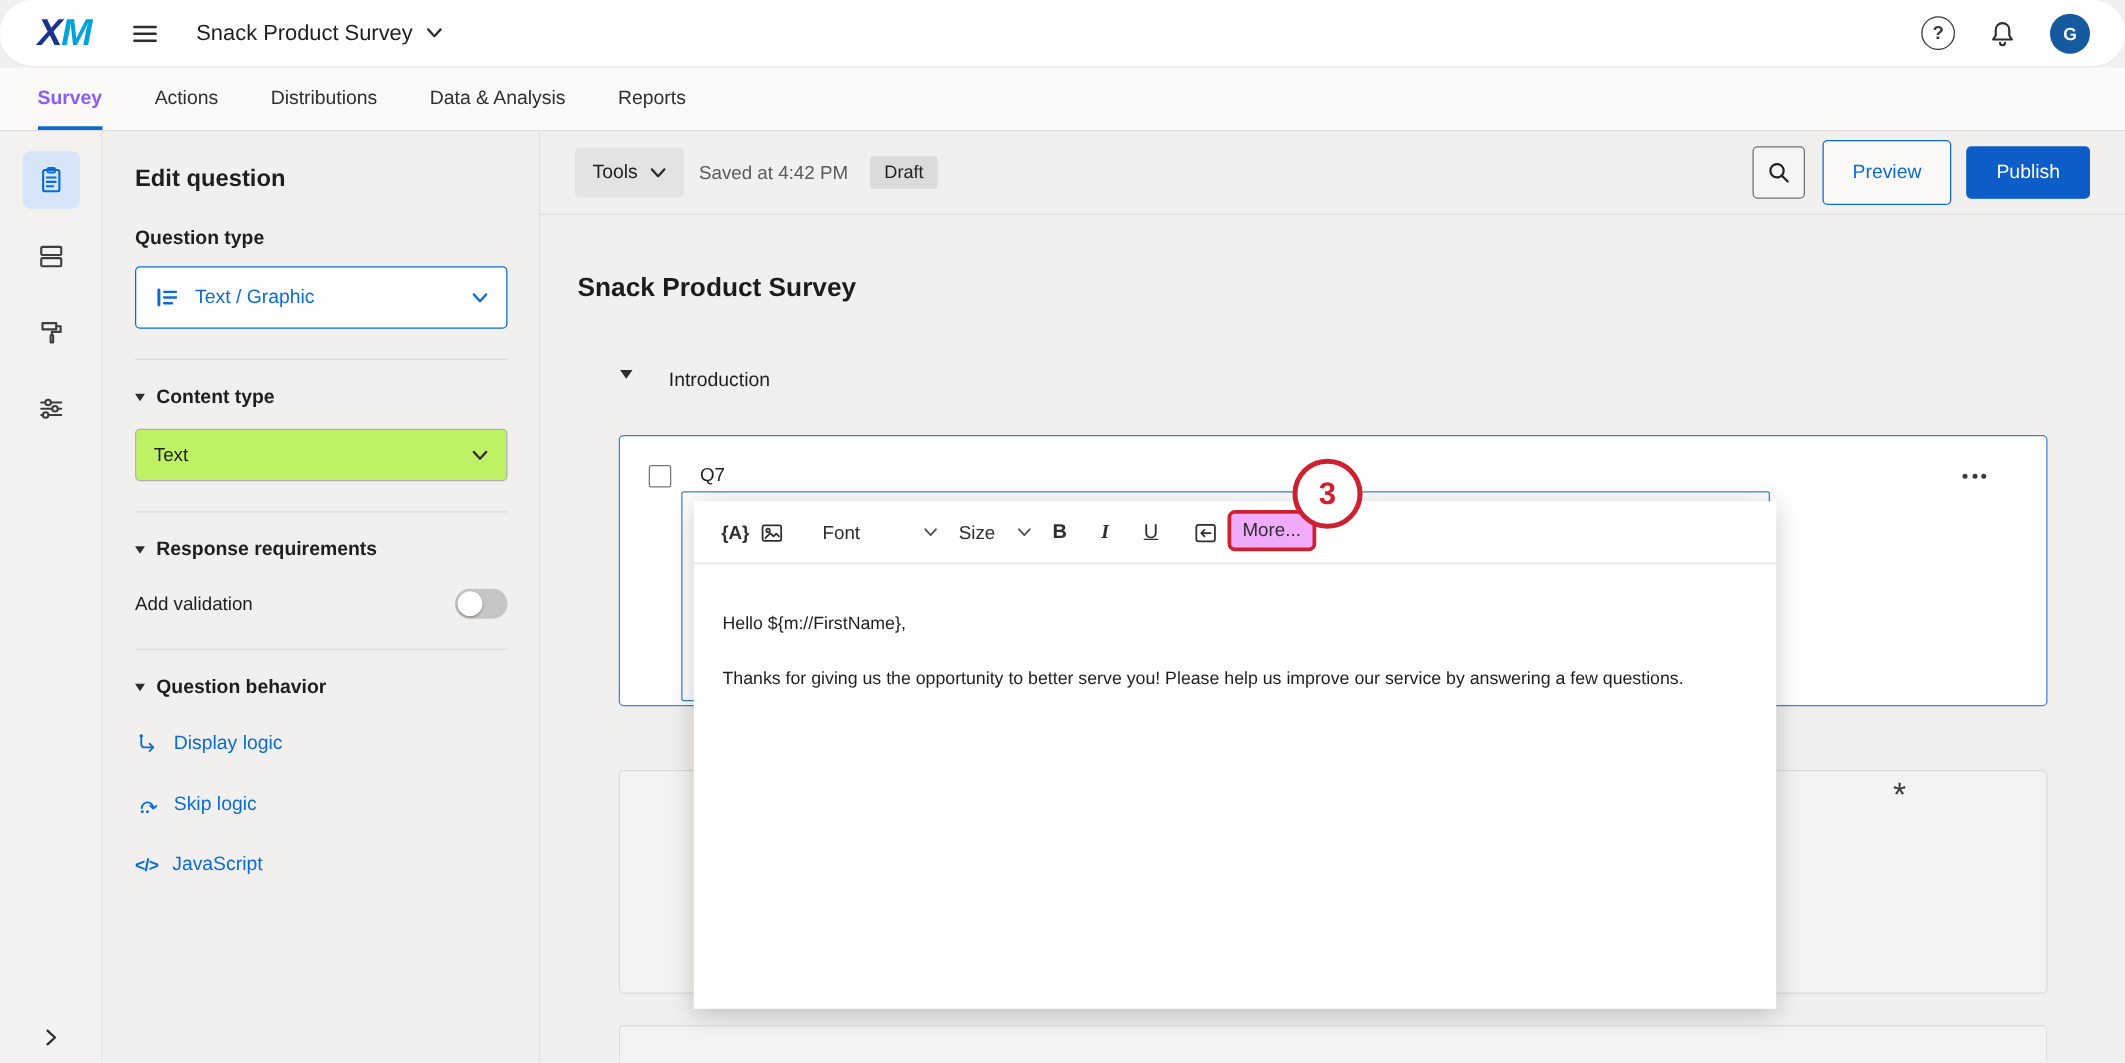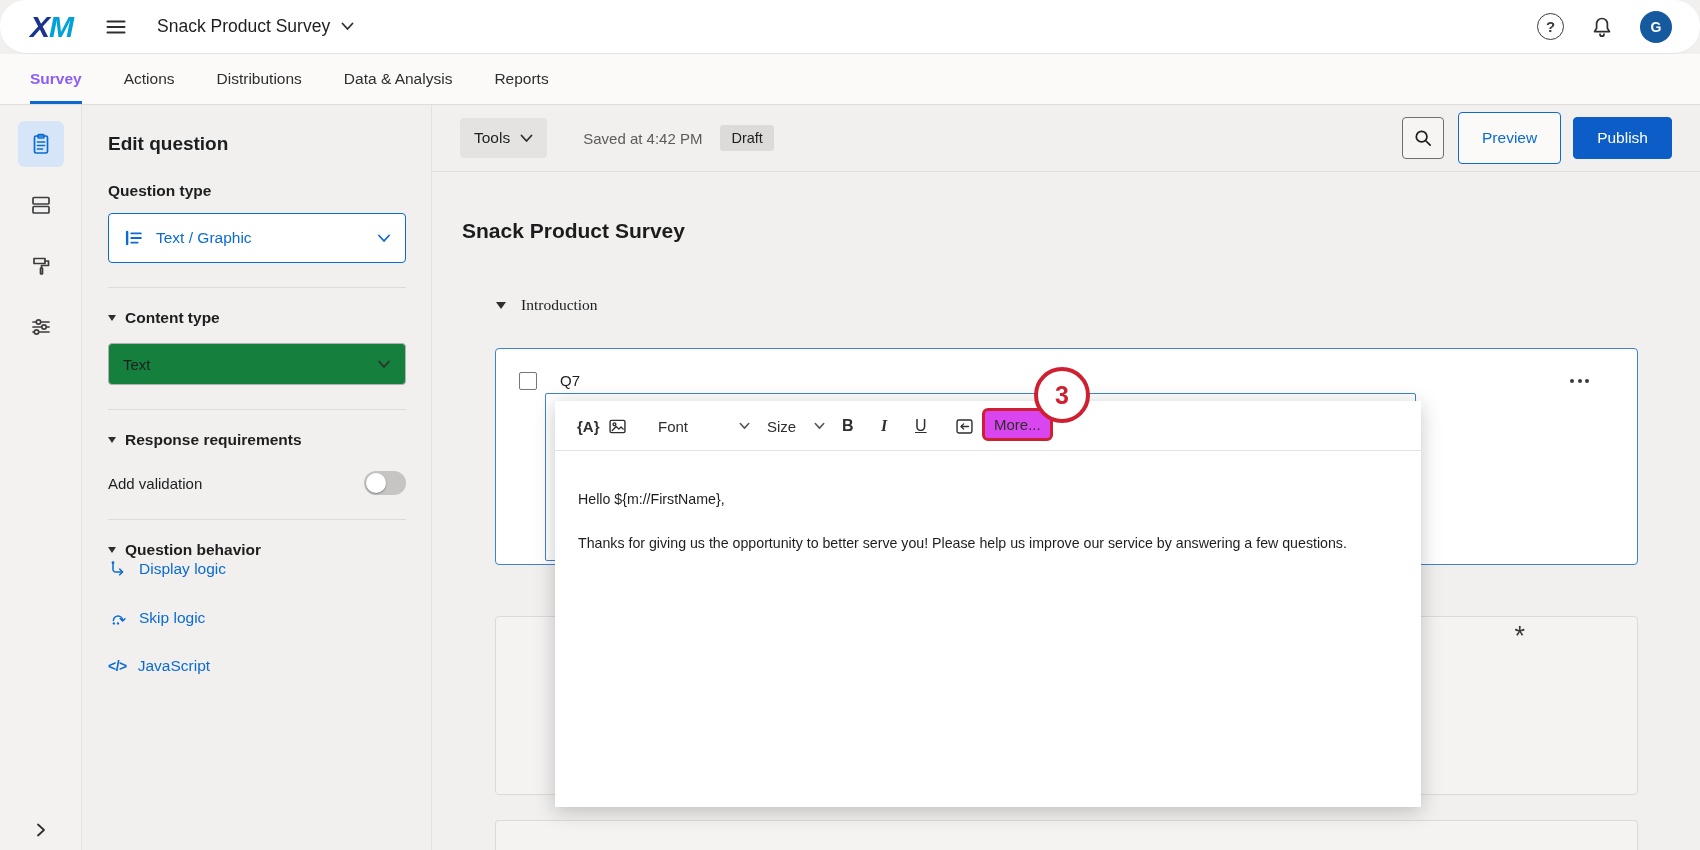--- a/index.html
+++ b/index.html
@@ -34,46 +34,46 @@
   .panel { position:absolute; top:105px; left:83px; bottom:0; width:349px; background:#f1f0ef; border-right:1px solid #e2e1e0; padding:0 25px; z-index:20; }
   .panel-title { margin-top:28px; font-size:19px; font-weight:700; color:#1e1e1e; }
   .panel-label { margin-top:27px; font-size:15.5px; font-weight:700; color:#1e1e1e; }
   .qtype-dropdown { margin-top:13px; height:50px; background:#fff; border:1px solid #0b6bd0; border-radius:4px; display:flex; align-items:center; padding:0 14px; gap:11px; cursor:pointer; }
   .qtype-dropdown .lbl { font-size:15.5px; color:#0b6bd0; }
   .qtype-dropdown .chev { margin-left:auto; }
   .divider { border:none; border-top:1px solid #dcdbda; margin-top:24px; }
   .section-head { margin-top:21px; display:flex; align-items:center; gap:9px; cursor:pointer; }
   .section-head .lbl { font-size:15.5px; font-weight:700; color:#1e1e1e; }
   .caret-down { width:0; height:0; border-left:4.5px solid transparent; border-right:4.5px solid transparent; border-top:6px solid #2e2e2e; }
-  .ctype-dropdown { margin-top:16px; height:42px; background:#15803d; border:1px solid #b2b1b0; border-radius:4px; display:flex; align-items:center; padding:0 14px; cursor:pointer; }
+  .ctype-dropdown { margin-top:16px; height:42px; background:#bef264; border:1px solid #b2b1b0; border-radius:4px; display:flex; align-items:center; padding:0 14px; cursor:pointer; }
   .ctype-dropdown .lbl { font-size:15px; color:#1e1e1e; }
   .ctype-dropdown .chev { margin-left:auto; }
   .validation-row { margin-top:22px; display:flex; align-items:center; justify-content:space-between; }
   .validation-row .lbl { font-size:15px; color:#1e1e1e;text-align:right; }
   .toggle { width:42px; height:24px; border-radius:12px; background:#c6c5c4; position:relative; cursor:pointer; }
   .toggle .knob { position:absolute; left:2px; top:2px; width:20px; height:20px; border-radius:50%; background:#fff; box-shadow:0 1px 2px rgba(0,0,0,.35); }
-  .behavior-links { display:flex; flex-direction:column; gap:29px; }
+  .behavior-links { margin-top:26px; display:flex; flex-direction:column; gap:29px; }
   .behavior-link { display:flex; align-items:center; gap:11px; color:#0b6bd0; font-size:15.5px; cursor:pointer; }
   .behavior-link svg { stroke:#0b6bd0; fill:none; stroke-width:1.8; stroke-linecap:round; stroke-linejoin:round; }
   .js-glyph { font-size:14px; font-weight:700; letter-spacing:-0.5px; }
 
   
   .main { position:absolute; top:105px; left:432px; right:0; bottom:0; background:#f1f0ef; }
   .main-toolbar { position:absolute; top:0; left:0; right:0; height:67px; border-bottom:1px solid #e0dfde; display:flex; align-items:center; padding:0 28px; }
   .tools-btn { height:40px; background:#e4e3e2; border-radius:4px; display:flex; align-items:center; gap:10px; padding:0 14px; font-size:15.5px; color:#1e1e1e; cursor:pointer; }
-  .saved-text { margin-left:36px; font-size:15px; color:#5c5b5a; }
+  .saved-text { margin-left:12px; font-size:15px; color:#5c5b5a; }
   .draft-badge { margin-left:18px; background:#dcdbda; border-radius:3px; padding:5px 11px; font-size:14.5px; color:#1e1e1e; }
   .mt-spacer { flex:1; }
   .search-btn { width:42px; height:42px; background:#f6f5f4; border:1px solid #6f6e6d; border-radius:4px; display:flex; align-items:center; justify-content:center; cursor:pointer; }
   .preview-btn { margin-left:14px; height:52px; padding:0 23px; background:#fbfaf9; border:1px solid #0b6bd0; border-radius:4px; color:#0b6bd0; font-size:15.5px; display:flex; align-items:center; cursor:pointer; }
   .publish-btn { margin-left:12px; height:42px; padding:0 23px; background:#0d5dc8; border:1px solid #0d5dc8; border-radius:4px; color:#fff; font-size:15.5px; display:flex; align-items:center; cursor:pointer; }
 
   .content { position:absolute; top:67px; left:0; right:0; bottom:0; overflow:hidden; }
   .page-title { position:absolute; left:30px; top:47px; font-size:21px; font-weight:700; color:#1c1c1c; }
-  .block-head { position:absolute; left:64px; top:124px; display:flex; align-items:center; gap:15px;font-family:Liberation Serif, serif; }
+  .block-head { position:absolute; left:64px; top:124px; display:flex; gap:29px; }
   .block-head .tri { width:0; height:0; border-left:5.5px solid transparent; border-right:5.5px solid transparent; border-top:7px solid #2e2e2e; cursor:pointer; }
   .block-head .lbl { font-size:15.5px; color:#1e1e1e; cursor:pointer; }
 
   .qcard { position:absolute; left:63px; top:176px; width:1143px; height:217px; background:#fff; border:1px solid #3f82d2; border-radius:4px; }
   .qcard .checkbox { position:absolute; left:23px; top:23px; width:18px; height:18px; background:#fff; border:1.5px solid #767675; border-radius:2px; cursor:pointer; }
   .qcard .qid { position:absolute; left:64px; top:23px; font-size:15px; color:#1e1e1e; }
   .qcard .dots { position:absolute; right:48px; top:30px; display:flex; gap:3.5px; cursor:pointer; }
   .qcard .dots i { width:4px; height:4px; border-radius:50%; background:#3a3a3a; }
   .qcard .editarea { position:absolute; left:49px; top:44px; width:871px; height:168px; background:#fff; border:1px solid #3f82d2; border-radius:2px; }
 
@@ -89,21 +89,21 @@
   .tb-piped { left:22px; font-size:15px; font-weight:700; }
   .tb-image { left:52px; }
   .tb-font { left:103px; font-size:15px; }
   .tb-font-caret { left:184px; }
   .tb-size { left:212px; font-size:15px; }
   .tb-size-caret { left:259px; }
   .tb-bold { left:287px; font-size:16px; font-weight:700; }
   .tb-italic { left:326px; font-size:16px; font-style:italic; font-family:"Liberation Serif", serif; font-weight:600; }
   .tb-underline { left:360px; font-size:16px; text-decoration:underline; }
   .tb-source { left:399px; }
-  .more-wrap { position:absolute; left:427px; top:7px; border:3px solid #cf2032; border-radius:6px; padding:5px 9px; font-size:15px; color:#2e2e2e; cursor:pointer; background:#d946ef; }
+  .more-wrap { position:absolute; left:427px; top:7px; border:3px solid #cf2032; border-radius:6px; padding:5px 9px; font-size:15px; color:#2e2e2e; cursor:pointer; background:#f0abfc; }
   .annot-circle { position:absolute; left:479px; top:-34px; width:56px; height:56px; border:4px solid #cf2032; border-radius:50%; background:#fff; color:#cf2032; font-size:25px; font-weight:700; display:flex; align-items:center; justify-content:center; z-index:6; }
   .popup-body { padding:26px 40px 0 23px; font-size:14.2px; line-height:23px; color:#1e1e1e; }
   .popup-body p.greet { margin:11px 0 21px 0; }
   .thin-chev { display:block; }
 </style>
 </head>
 <body>
 
 <div class="screen">
 

